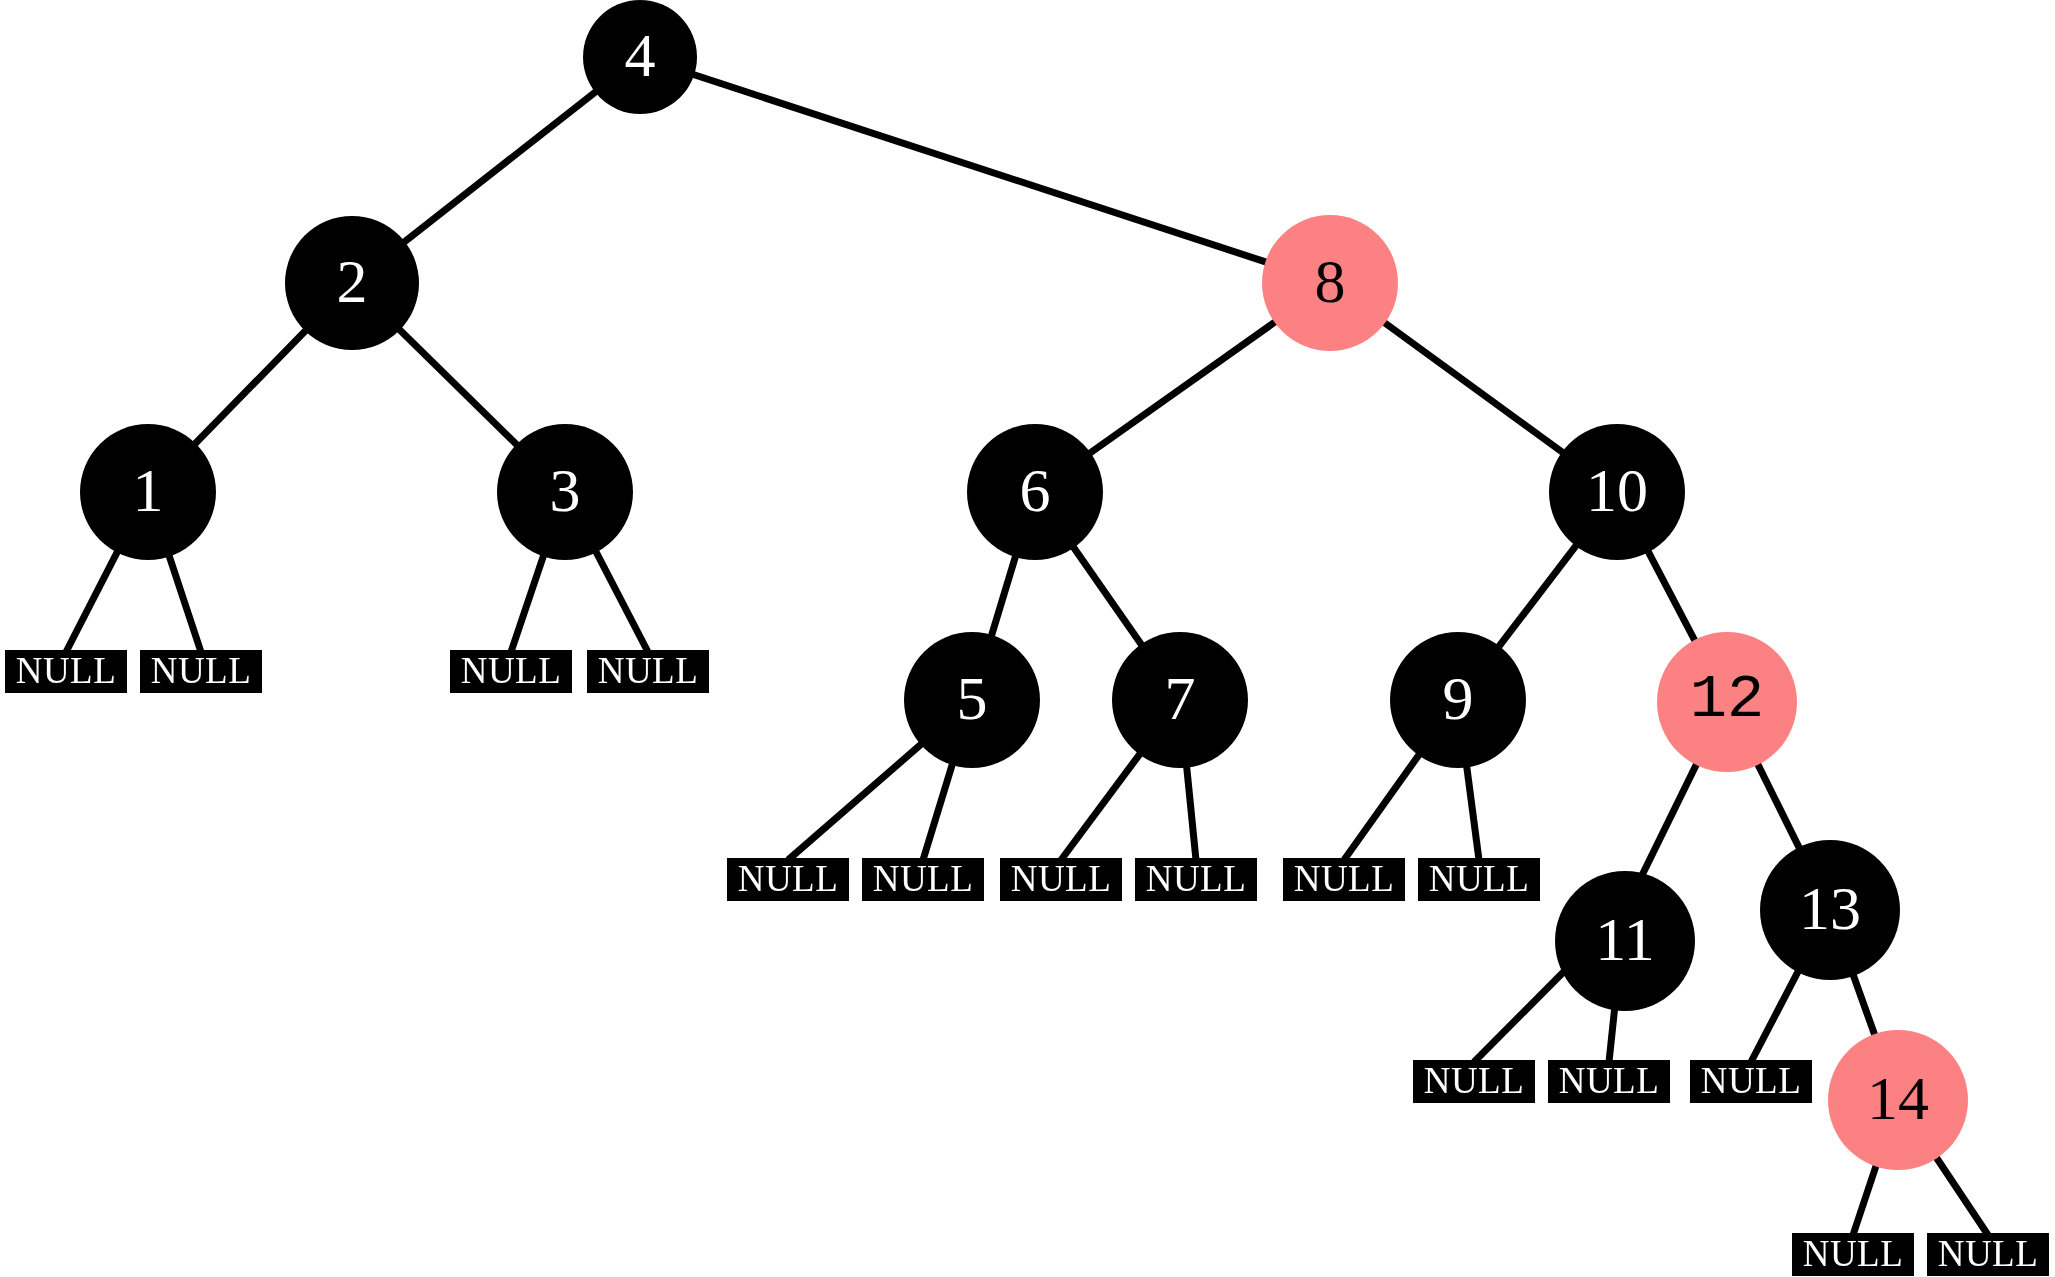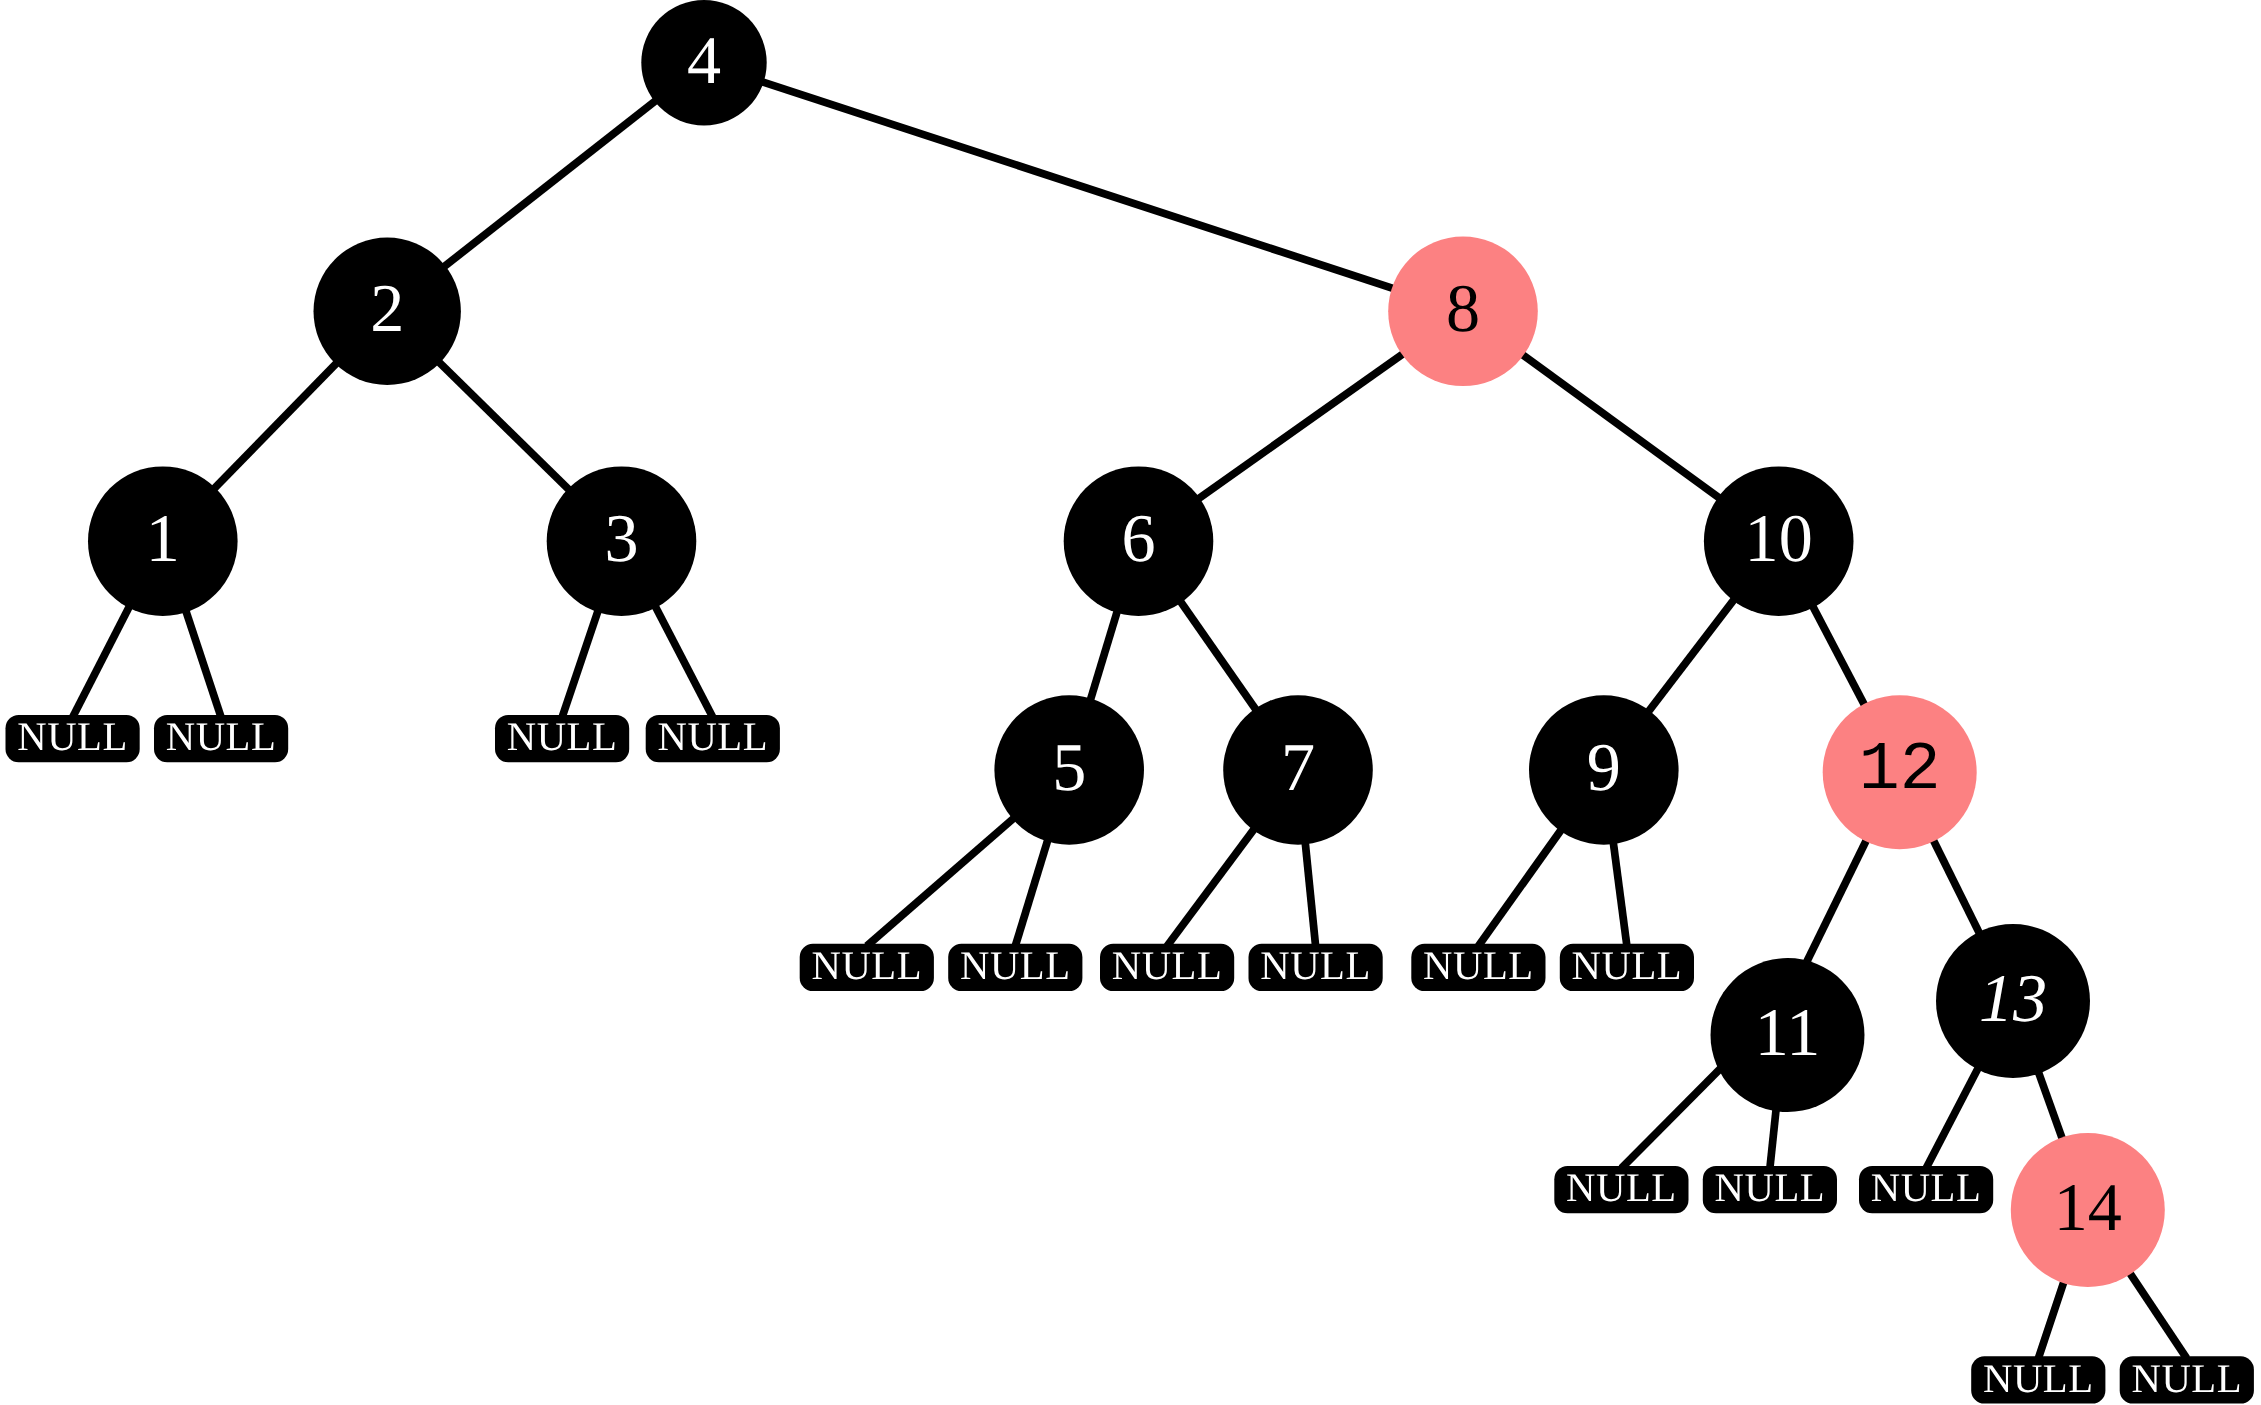--- a/index.html
+++ b/index.html
@@ -52,21 +52,20 @@
   }
   .nil {
     position: absolute;
     background: #000000;
     color: #ffffff;
     display: flex;
     align-items: center;
     justify-content: center;
     box-sizing: border-box;
     font-family: "Liberation Serif", "DejaVu Serif", serif;
-    border-radius: 12px;
   }
   .nil-label {
     display: block;
     font-size: 37px;
     letter-spacing: 0.5px;
     transform: translateY(-1px);
   }
 </style>
 </head>
 <body>
@@ -134,21 +133,21 @@
       </div>
       <div class="node black" style="left: 1390px; top: 632px; width: 136px; height: 136px;">
         <span class="node-label">9</span>
       </div>
       <div class="node red" style="left: 1657px; top: 632px; width: 140px; height: 140px; font-family: Liberation Mono, monospace;">
         <span class="node-label">12</span>
       </div>
       <div class="node black" style="left: 1555px; top: 871px; width: 140px; height: 140px;">
         <span class="node-label">11</span>
       </div>
-      <div class="node black" style="left: 1760px; top: 840px; width: 140px; height: 140px; font-style: italic;">
+      <div class="node black" style="left: 1760px; top: 840px; width: 140px; height: 140px;">
         <span class="node-label">13</span>
       </div>
       <div class="node red" style="left: 1828px; top: 1030px; width: 140px; height: 140px;">
         <span class="node-label">14</span>
       </div>
       <div class="nil" style="left: 5px; top: 650px; width: 122px; height: 43px;">
         <span class="nil-label">NULL</span>
       </div>
       <div class="nil" style="left: 140px; top: 650px; width: 122px; height: 43px;">
         <span class="nil-label">NULL</span>

